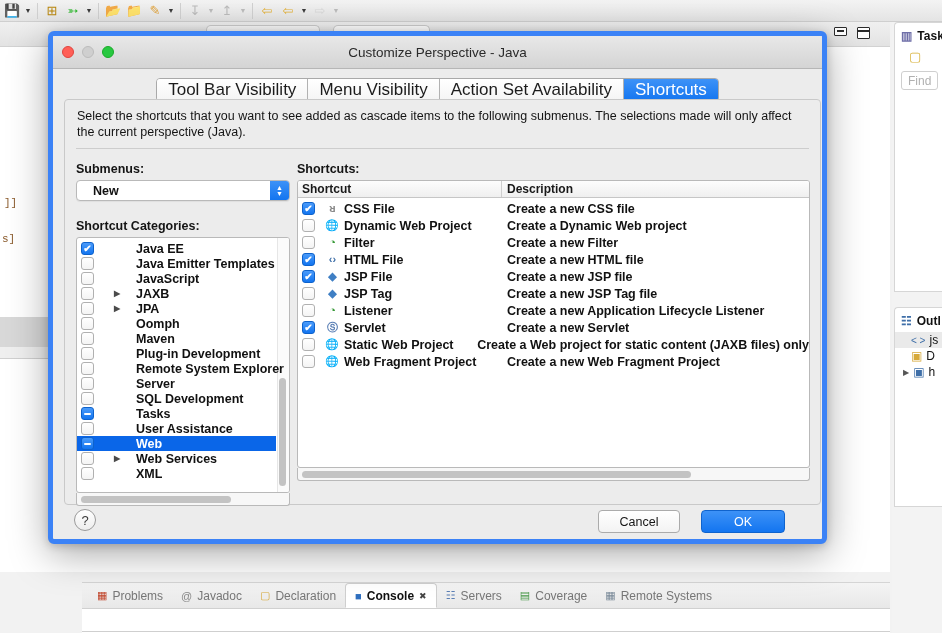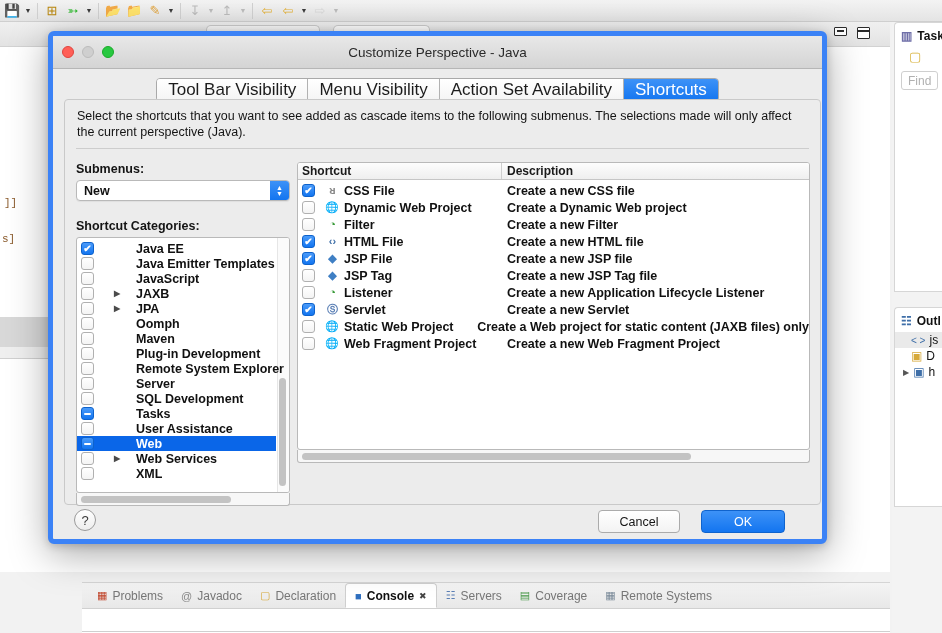--- a/index.html
+++ b/index.html
@@ -127,21 +127,21 @@
   .hr { margin: 8px 11px 0 11px; height: 1px; background: #cdcdcd; }
 
   .panes { position: absolute; left: 0; top: 62px; width: 757px; height: 340px; font-weight: bold; }
   .pane-left { position: absolute; left: 11px; top: 0; width: 214px; }
   .pane-right { position: absolute; left: 232px; top: 0; width: 513px; }
   .lbl { font-size: 12.5px; color: #141414; margin-bottom: 4px; }
 
   .combo {
     position: relative; height: 21px; background: #ffffff;
     border: 1px solid #b9b9b9; border-radius: 4px;
-    display: flex; align-items: center; padding-left: 7px;
+    display: flex; align-items: center; padding-left: 16px;
     font-size: 12.5px; color: #111;
     box-shadow: 0 1px 1px rgba(0,0,0,0.06);
   }
   .combo-btn {
     position: absolute; right: 0; top: 0; width: 19px; height: 19px;
     background: linear-gradient(#3d92f7, #1375f0);
     border-radius: 0 3px 3px 0;
     display: flex; flex-direction: column; align-items: center; justify-content: center;
     color: #fff; font-size: 7px; line-height: 6px;
   }
@@ -440,20 +440,21 @@
               </div>
             </div>
           <div class="vscroll" style="top:140px; height:108px; right:3px;"></div>
         </div>
         <div class="hscroll-wrap">
           <div class="hscroll" style="width:150px"></div>
         </div>
       </div>
 
       <div class="pane-right">
+        <div class="lbl">Shortcuts:</div>
         <div class="listbox" style="height:288px">
           <div class="tbl-head">
             <div class="th1">Shortcut</div>
             <div class="th2">Description</div>
           </div>
           <div id="sc-rows" style="padding-top:2px">
               <div class="sc-row">
                 <div class="sc-c1">
                   <div class="cbx on">✔</div>
                   <span class="sc-ico" style="color: rgb(138, 138, 138); margin-left: 6px;">ᴚ</span>

